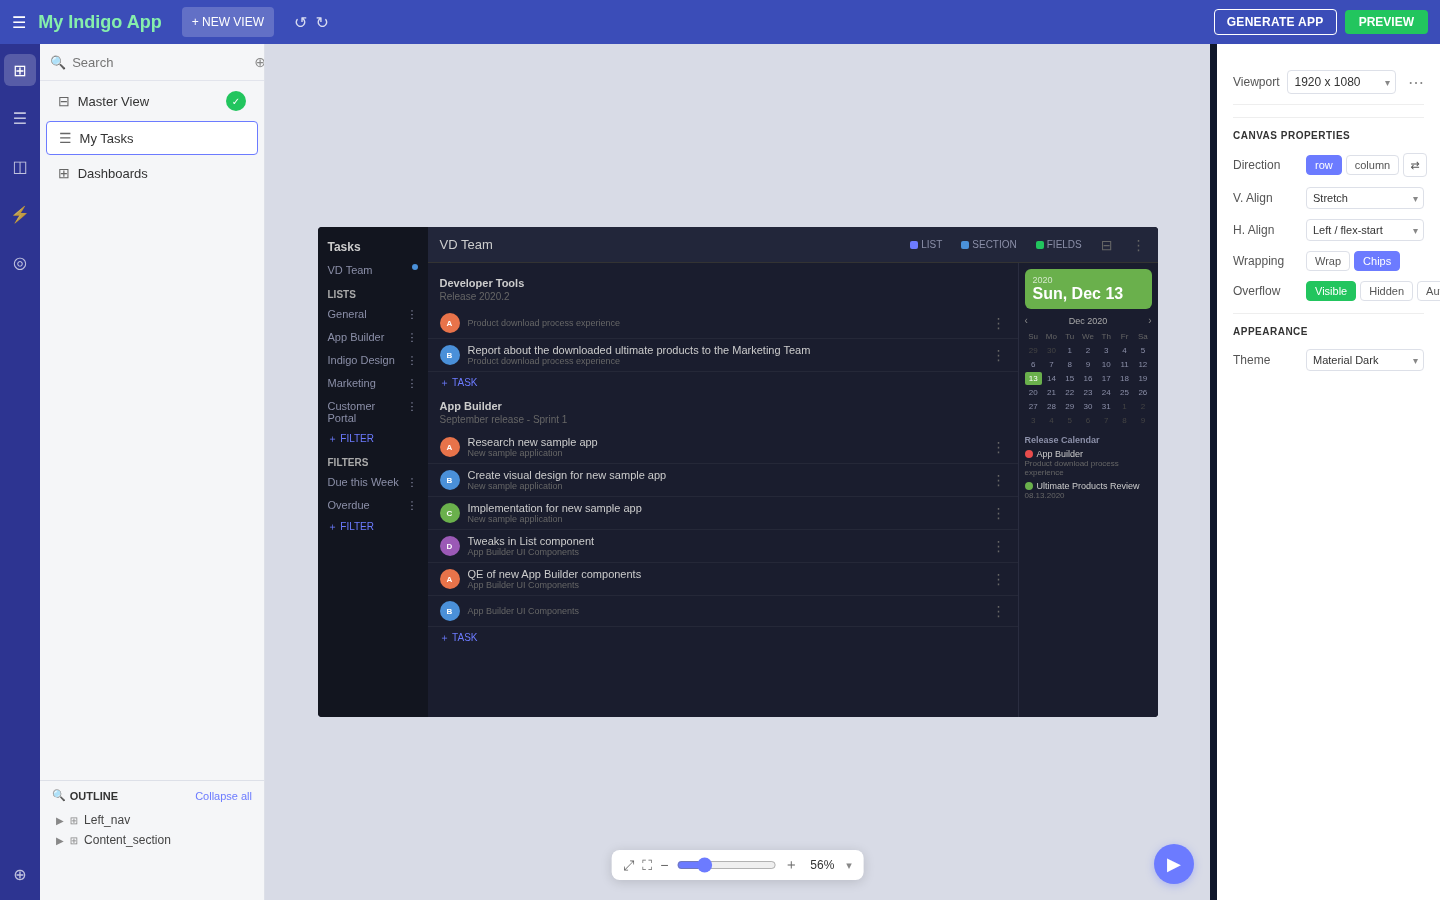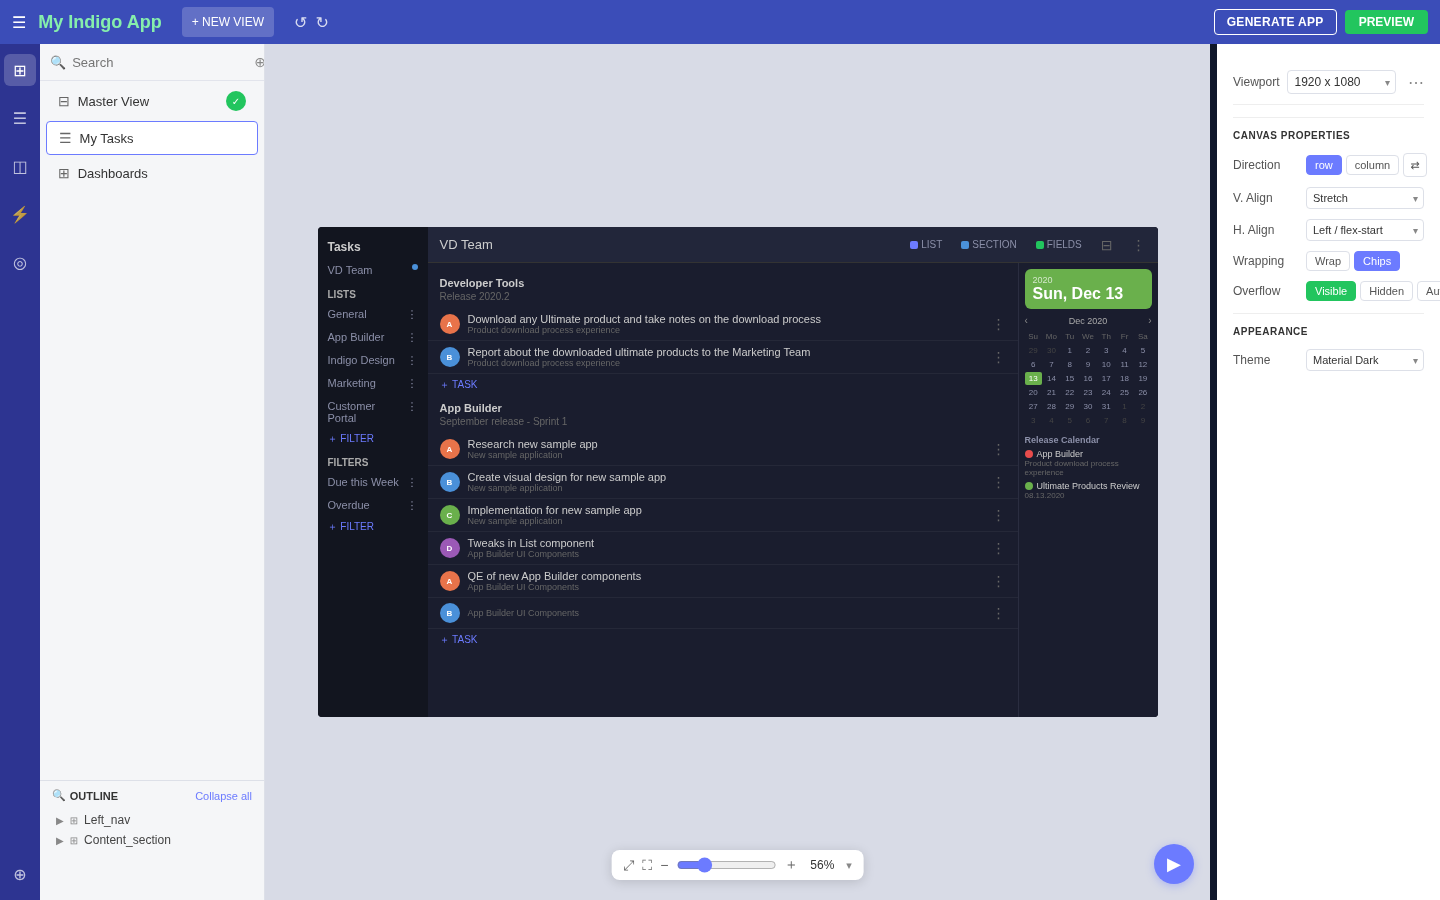--- a/index.html
+++ b/index.html
@@ -646,21 +646,20 @@
 
             <div class="preview-content">
               <div class="preview-tasks">
 
                 <div class="preview-section-header">Developer Tools</div>
                 <div class="preview-section-sub">Release 2020.2</div>
 
                 <div class="preview-task-row">
                   <div class="task-avatar" style="background:#e8734a">A</div>
                   <div class="task-info">
-                    <div class="task-title">Download any Ultimate product and take notes on the download process</div>
                     <div class="task-sub">Product download process experience</div>
                   </div>
                   <span class="task-dots">⋮</span>
                 </div>
 
                 <div class="preview-task-row">
                   <div class="task-avatar" style="background:#4a90d9">B</div>
                   <div class="task-info">
                     <div class="task-title">Report about the downloaded ultimate products to the Marketing Team</div>
                     <div class="task-sub">Product download process experience</div>

